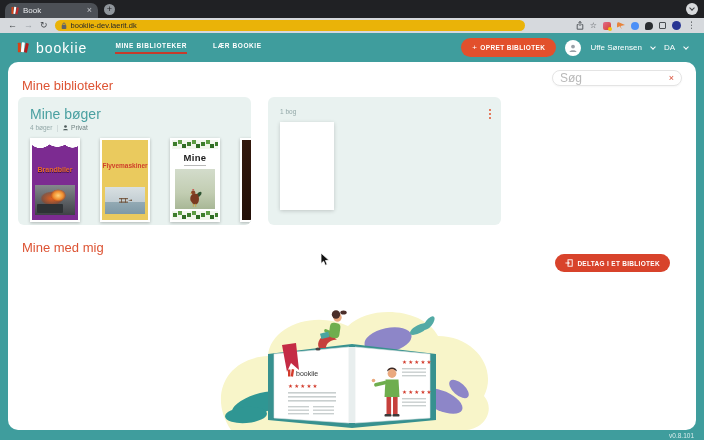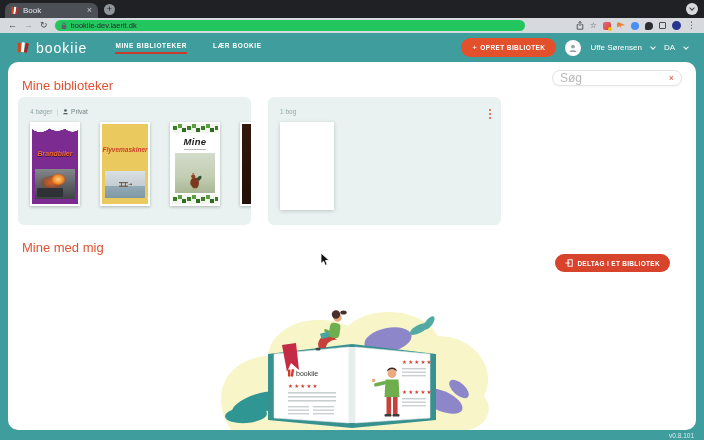--- a/index.html
+++ b/index.html
@@ -10,21 +10,21 @@
   .tabstrip{position:absolute;top:0;left:0;right:0;height:18px;background:#202124;}
   .tab{position:absolute;left:5px;top:3px;width:93px;height:15px;background:#4c5056;border-radius:7px 7px 0 0;display:flex;align-items:center;padding:0 6px;gap:4px;}
   .tab-title{font-size:8px;color:#e8eaed;flex:1;}
   .tab-close{font-size:9px;color:#c4c7cb;line-height:1;}
   .newtab{position:absolute;left:104px;top:4px;width:11px;height:11px;border-radius:50%;background:#8f959b;color:#202124;font-size:9px;line-height:11px;text-align:center;}
   .tabsearch{position:absolute;right:6px;top:3px;width:12px;height:12px;border-radius:50%;background:#d8dadd;display:flex;align-items:center;justify-content:center;}
   .chev{width:4px;height:4px;border-right:1.2px solid #fff;border-bottom:1.2px solid #fff;transform:rotate(45deg);display:inline-block;margin-top:-2px;}
   .chev.dark{border-color:#3b3d40;}
   .toolbar{position:absolute;top:18px;left:0;right:0;height:15px;background:#d6d9dd;display:flex;align-items:center;padding:0 8px;gap:7px;}
   .nav-ico{font-size:9px;color:#43474b;line-height:1;}
-  .addressbar{width:470px;height:11px;background:#22c55e;border-radius:6px;display:flex;align-items:center;padding:0 6px;gap:4px;}
+  .addressbar{width:470px;height:11px;background:#eab308;border-radius:6px;display:flex;align-items:center;padding:0 6px;gap:4px;}
   .url{font-size:7.5px;color:#28292b;}
   .tb-right{margin-left:auto;display:flex;align-items:center;gap:6px;}
   .ext{width:8px;height:8px;border-radius:2px;}
   .ext.pen{background:linear-gradient(135deg,#e2688c,#d4452f);position:relative;}
   .ext.pen::after{content:"";position:absolute;right:-1px;bottom:-1px;width:4px;height:4px;border-radius:50%;background:#f4c20d;}
   .ext.ptr{background:#e8833a;clip-path:polygon(0 0,100% 45%,45% 55%,60% 100%,35% 60%,0 75%);}
   .ext.bird{background:#4a8ff7;border-radius:50%;}
   .ext.darkb{background:#2a2d31;border-radius:50% 50% 50% 20%;}
   .winico{width:7px;height:7px;border:1px solid #4a4e52;border-radius:1px;}
   .tb-avatar{width:9px;height:9px;border-radius:50%;background:#283593;}
@@ -48,21 +48,21 @@
   .search input::placeholder{color:#b9b9b9;}
   .search-clear{color:#d84a33;font-size:9px;line-height:1;}
   .sect-title{position:absolute;left:14px;font-size:13px;font-weight:500;color:#dd5434;}
   .t1{top:16px}.t2{top:178px}
   .cards{position:absolute;top:35px;left:10px;display:flex;gap:17px;}
   .card{width:233px;height:128px;background:#e9f2f0;border-radius:6px;padding:9px 12px;position:relative;overflow:hidden;}
   .card-title{font-size:14px;color:#4aa0a1;}
   .card-meta{display:flex;align-items:center;gap:4px;margin-top:2px;font-size:6.5px;color:#93a8a8;}
   .meta-sep{color:#c0cccc;}
   .meta-priv{color:#6f8080;display:flex;align-items:center;gap:2px;}
-  .books{display:flex;gap:20px;margin-top:7px;font-style:italic;}
+  .books{display:flex;gap:20px;margin-top:7px;}
   .bookframe{width:50px;height:84px;background:#fff;padding:2px;box-shadow:0 1px 3px rgba(0,0,0,.25);flex:none;}
   .cover{width:100%;height:100%;position:relative;overflow:hidden;}
   .cov1{background:#7c2b91;background-image:radial-gradient(circle 13px at 18% -6%,#fdfdfd 97%,transparent),radial-gradient(circle 15px at 55% -10%,#fdfdfd 97%,transparent),radial-gradient(circle 11px at 88% -4%,#fdfdfd 97%,transparent);}
   .cov1 .bt{position:absolute;top:26px;width:100%;text-align:center;font-size:7px;font-weight:bold;color:#e8692c;text-shadow:0 .5px 0 #3a0f46;}
   .cov1 .photo{position:absolute;left:3px;right:3px;bottom:5px;height:30px;background:radial-gradient(ellipse 10px 8px at 58% 35%,#ffd27a 0%,#f08c2e 50%,rgba(200,80,20,.55) 72%,transparent 78%),radial-gradient(ellipse 16px 10px at 42% 45%,#e2601f 0%,rgba(160,60,20,.5) 60%,transparent 72%),linear-gradient(#84888c 0%,#5c6064 55%,#3f4246 100%);}
   .cov1 .photo::after{content:"";position:absolute;left:2px;bottom:2px;width:26px;height:9px;background:#2e3235;border-radius:1px;}
   .cov2{background:#eaca5e;}
   .cov2 .bt{position:absolute;top:22px;width:100%;text-align:center;font-size:6.5px;font-weight:bold;color:#cf3f2b;}
   .cov2 .photo{position:absolute;left:3px;right:3px;bottom:6px;height:27px;background:linear-gradient(#d9e0e2 0%,#c3ced3 55%,#93aab4 56%,#7e99a6 100%);display:flex;align-items:center;justify-content:center;}
   .cov3{background:#fff;}
@@ -163,20 +163,21 @@
     <div class="search">
       <input type="text" placeholder="Søg" style="">
       <span class="search-clear">×</span>
     </div>
 
     <div class="sect-title t1">Mine biblioteker</div>
 
     <div class="cards">
 
       <div class="card">
+        <div class="card-title">Mine bøger</div>
         <div class="card-meta">
           <span>4 bøger</span>
           <span class="meta-sep">|</span>
           <span class="meta-priv">
             <svg width="7" height="7" viewBox="0 0 10 10">
                 <circle cx="5" cy="3.6" r="1.9" fill="#4d5a5a"></circle>
                 <path d="M1.5,9 C1.5,6.6 8.5,6.6 8.5,9 Z" fill="#4d5a5a"></path>
               </svg>
             <span>Privat</span>
           </span>

